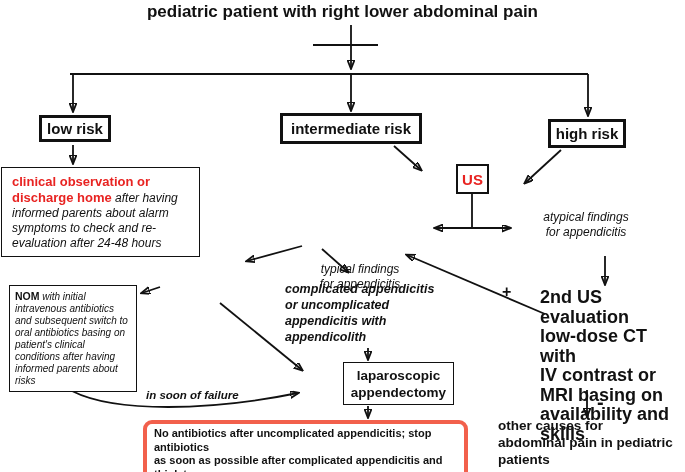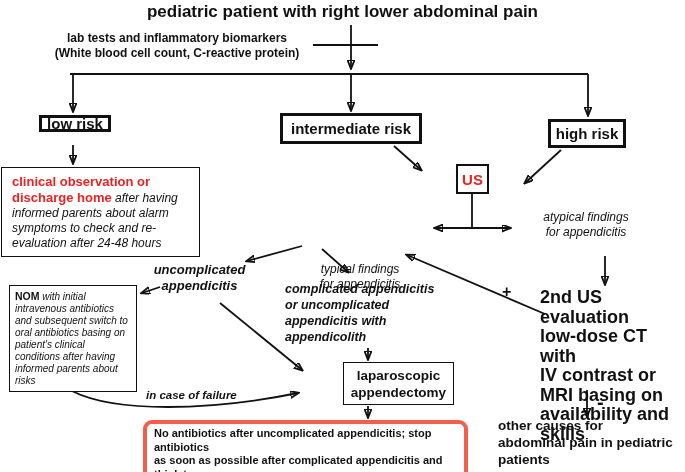--- a/index.html
+++ b/index.html
@@ -90,24 +90,22 @@
     <line x1="368" y1="348" x2="368" y2="359" marker-end="url(#arrE)"></line>
     <line x1="605" y1="256" x2="605" y2="284" marker-end="url(#arrE)"></line>
     <line x1="545" y1="314" x2="407" y2="255" marker-end="url(#arrE)"></line>
     <line x1="587" y1="390" x2="587" y2="416" marker-end="url(#arrE)"></line>
     <line x1="368" y1="406" x2="368" y2="417" marker-end="url(#arrE)"></line>
     <path d="M 72,391 C 115,413 210,411 298,393" marker-end="url(#arrE)"></path>
   </svg>
 
   <div class="abs title">pediatric patient with right lower abdominal pain</div>
 
-  <div class="abs lab-tests pre">lab tests and inflammatory biomarkers
-(White blood cell count, C-reactive protein)</div>
 
-  <div class="node-box" style="left:39px; top:115px; width:72px; height:17px;">
+  <div class="node-box" style="left:39px; top:115px; width:72px; height:27px;">
     <span>low risk</span>
   </div>
   <div class="node-box" style="left:280px; top:113px; width:142px; height:31px;">
     <span>intermediate risk</span>
   </div>
   <div class="node-box" style="left:548px; top:119px; width:78px; height:29px;">
     <span>high risk</span>
   </div>
 
   <div class="node-box us-box">
@@ -116,32 +114,30 @@
 
   <div class="abs clinical-box">
     <span class="hl">clinical observation or discharge home</span><span> after having informed parents about alarm symptoms to check and re-evaluation after 24-48 hours</span>
   </div>
 
   <div class="abs findings typical pre">typical findings
 for appendicitis</div>
   <div class="abs findings atypical pre">atypical findings
 for appendicitis</div>
 
-  <div class="abs dx uncomplicated pre">uncomplicated
-appendicitis</div>
   <div class="abs dx complicated pre">complicated appendicitis
 or uncomplicated
 appendicitis with
 appendicolith</div>
 
   <div class="abs nom-box">
     <span class="hl">NOM</span><span> with initial intravenous antibiotics and subsequent switch to oral antibiotics basing on patient's clinical conditions after having informed parents about risks</span>
   </div>
 
-  <div class="abs failure">in case of failure</div>
+  <div class="abs failure">in soon of failure</div>
 
   <div class="node-box lap-box">
     <span class="pre">laparoscopic
 appendectomy</span>
   </div>
 
   <div class="abs red-box pre">No antibiotics after uncomplicated appendicitis; stop antibiotics
 as soon as possible after complicated appendicitis and think to
 oral switch</div>
 

